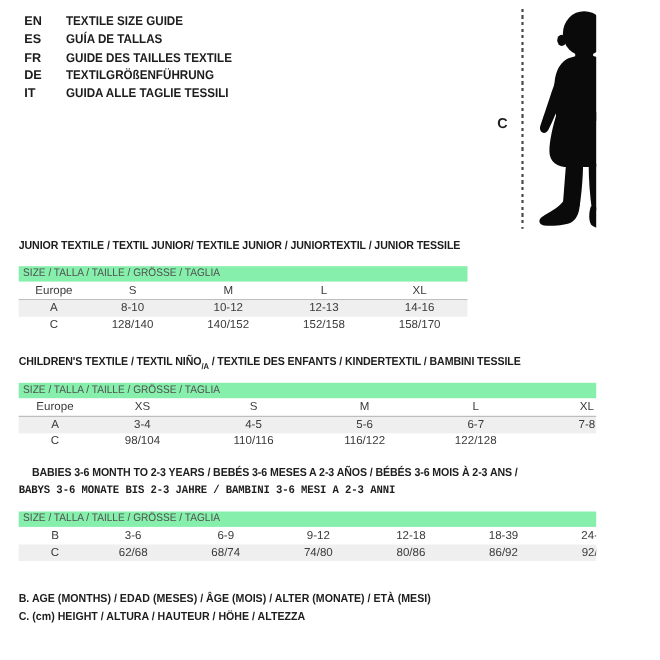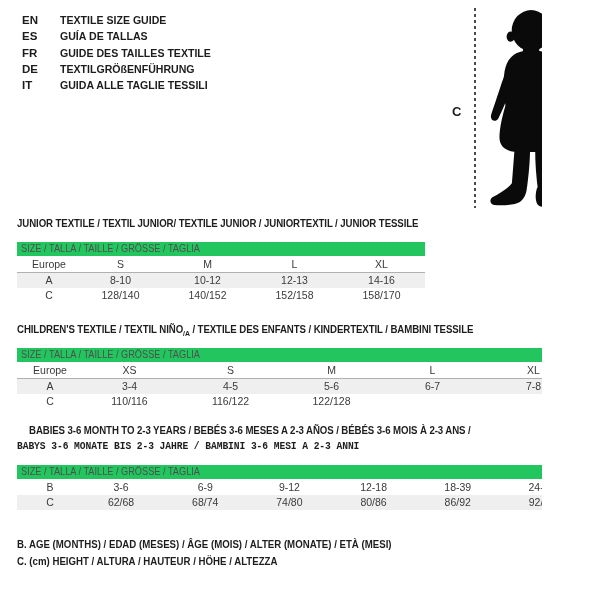--- a/index.html
+++ b/index.html
@@ -22,21 +22,21 @@
 
   
   .sec-title{position:absolute;font-weight:700;font-size:10.5px;color:#1d1d1d;letter-spacing:-0.1px;}
   .sec-title .sub{font-size:7.5px;vertical-align:sub;}
 
   
   .size-table{position:absolute;}
   .t1{left:17px;top:242px;width:408px;}
   .t2{left:17px;top:348px;width:567px;}
   .t3{left:17px;top:465px;width:567px;}
-  .size-bar{height:14px;line-height:14px;background:#22c55e;color:#4f4f4f;
+  .size-bar{height:14px;line-height:14px;background:#86efac;color:#4f4f4f;
     font-size:10px;padding-left:4px;margin-bottom:1px;}
   .trow{display:grid;height:15px;line-height:15px;font-size:10.5px;color:#3a3a3a;}
   .t1 .trow{grid-template-columns:60px repeat(4,1fr);}
   .t2 .trow{grid-template-columns:62px repeat(5,1fr);}
   .t3 .trow{grid-template-columns:62px repeat(6,1fr);}
   .head-row{border-bottom:1px solid #b0b0b0;}
   .shaded{background:#efefef;}
   .lab{text-align:center;padding-left:4px;}
   .val{text-align:center;}
 
@@ -139,20 +139,21 @@
     <div class="trow shaded">
       <span class="lab">A</span>
       <span class="val">3-4</span>
       <span class="val">4-5</span>
       <span class="val">5-6</span>
       <span class="val">6-7</span>
       <span class="val">7-8</span>
     </div>
     <div class="trow">
       <span class="lab">C</span>
+      <span class="val">98/104</span>
       <span class="val">110/116</span>
       <span class="val">116/122</span>
       <span class="val">122/128</span>
     </div>
   </div>
 
   <div class="sec-title" style="left:7px;top:424px;margin-left:22px;">
     <span class="cond">BABIES 3-6 MONTH TO 2-3 YEARS / BEBÉS 3-6 MESES A 2-3 AÑOS / BÉBÉS 3-6 MOIS À 2-3 ANS /</span>
   </div>
   <div class="sec-title" style="left:17px;top:440px;font-family:Liberation Mono, monospace;">

